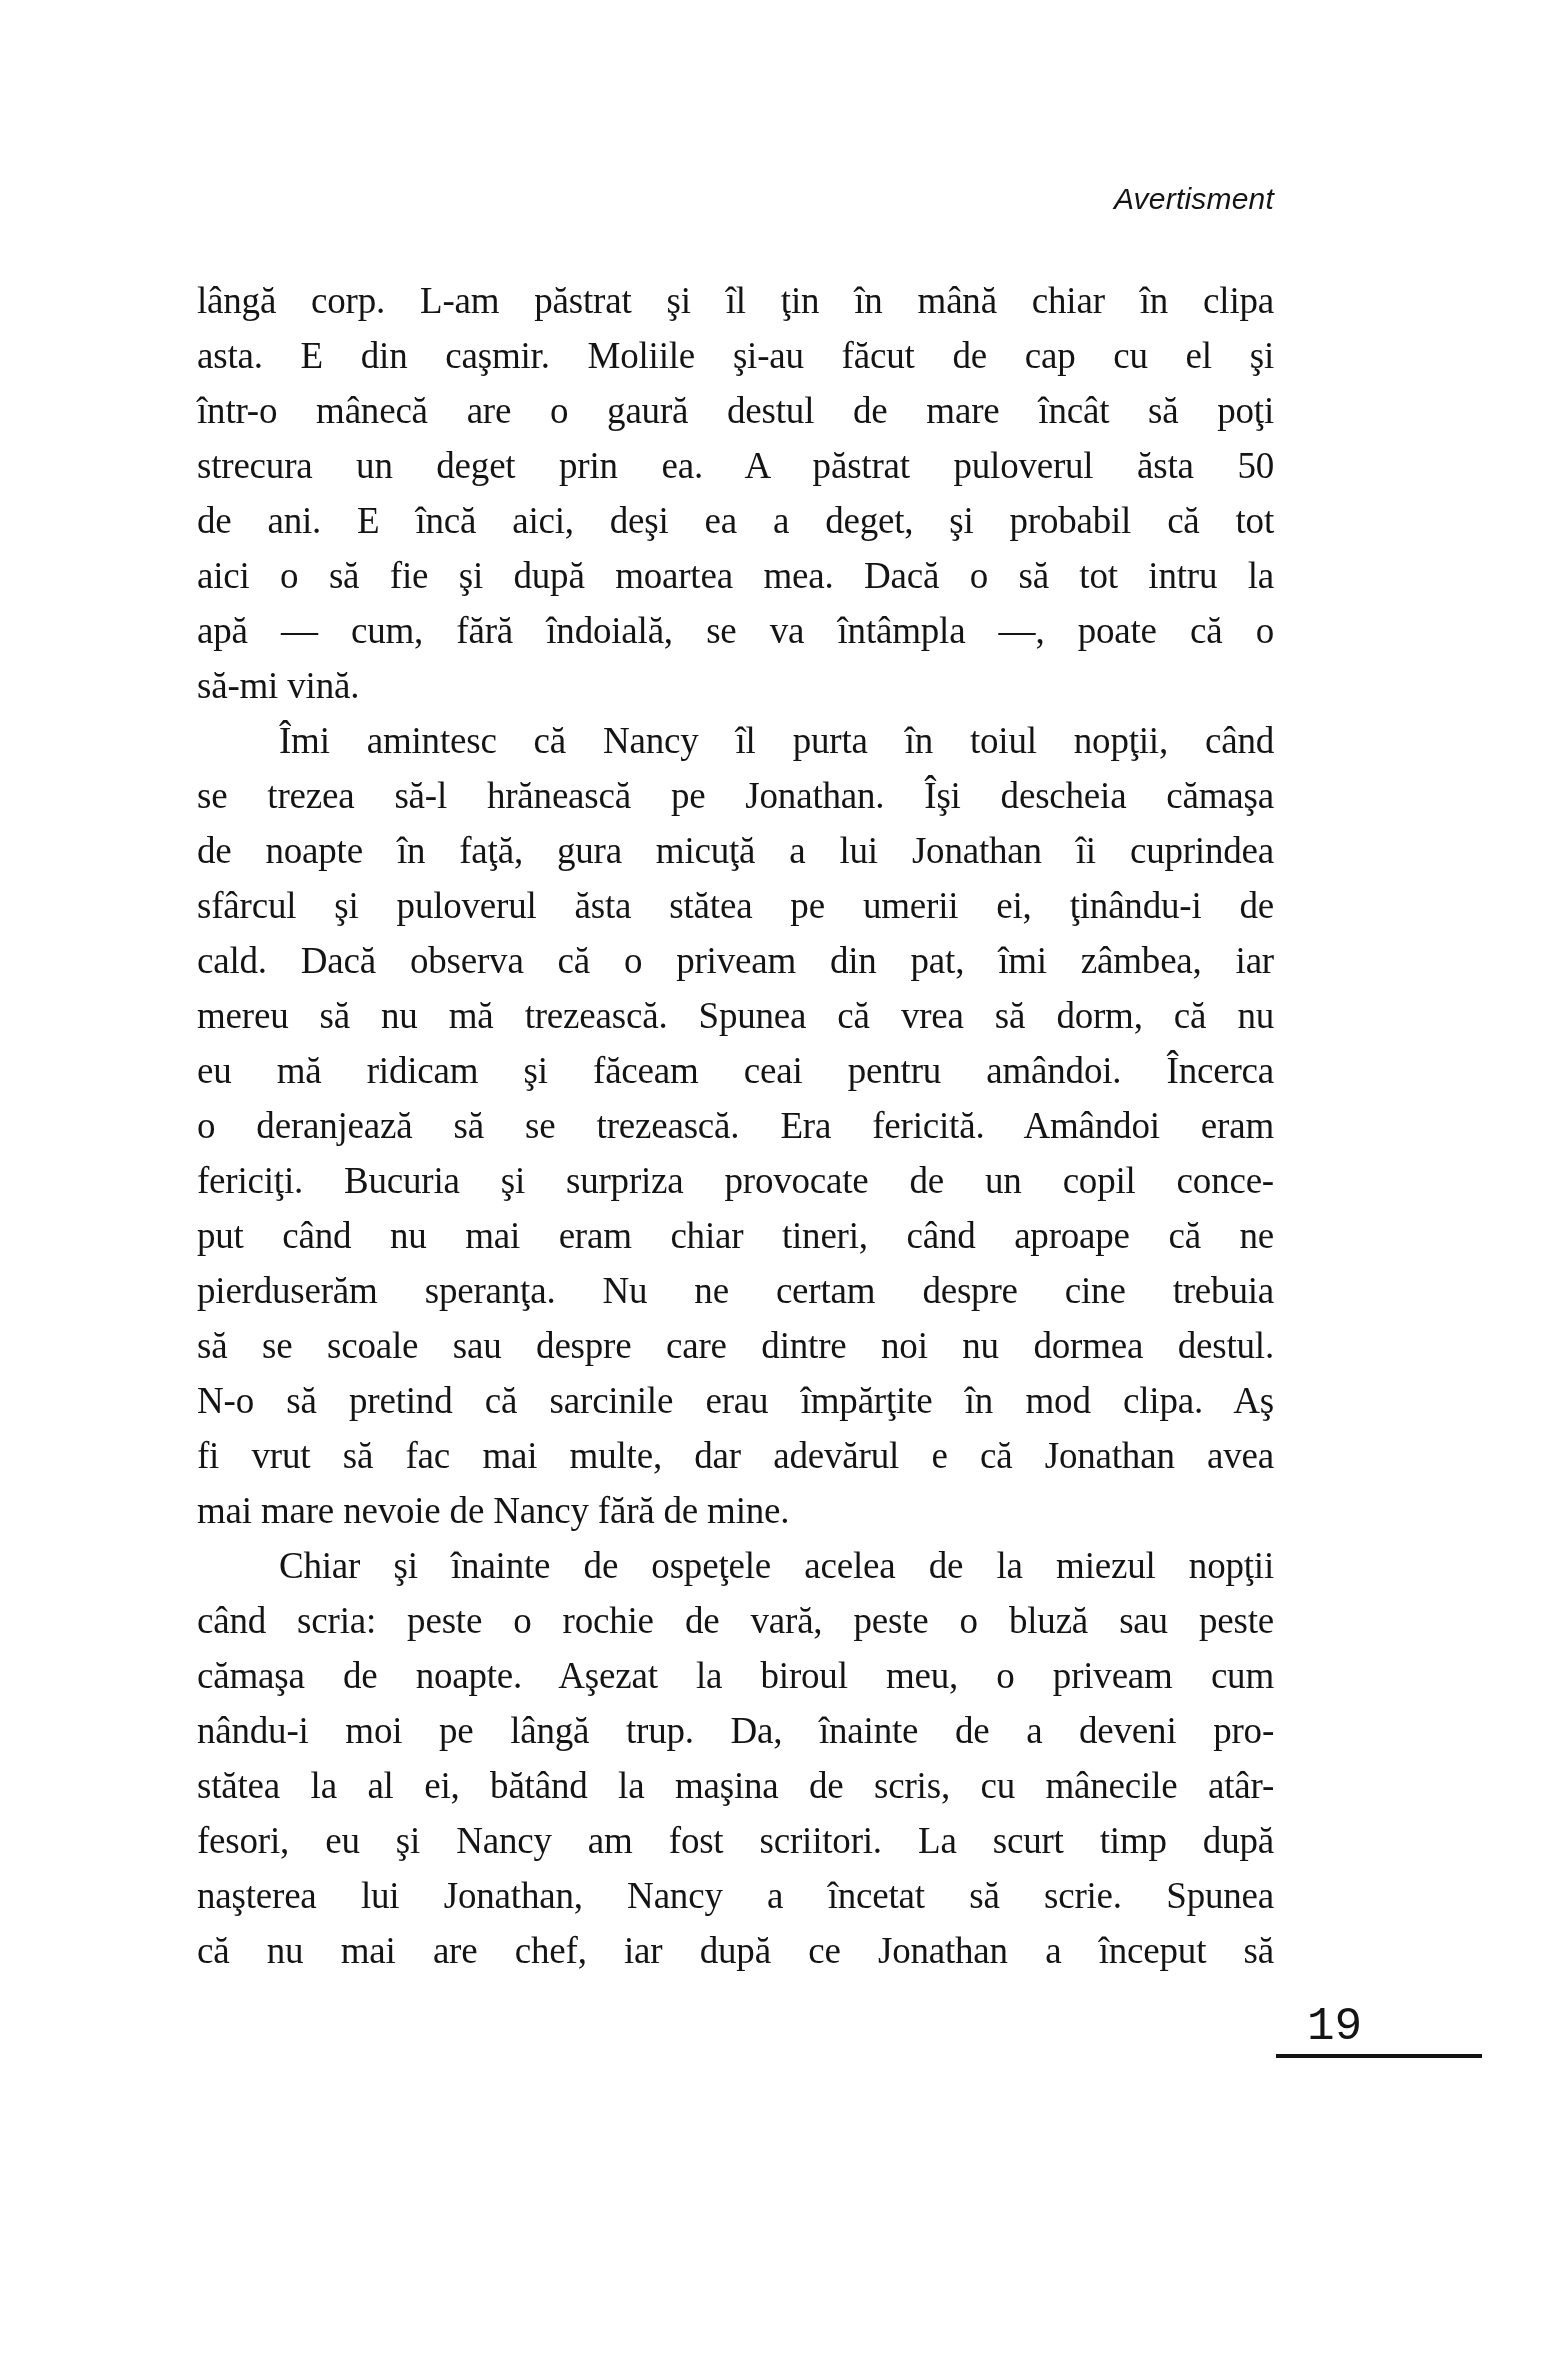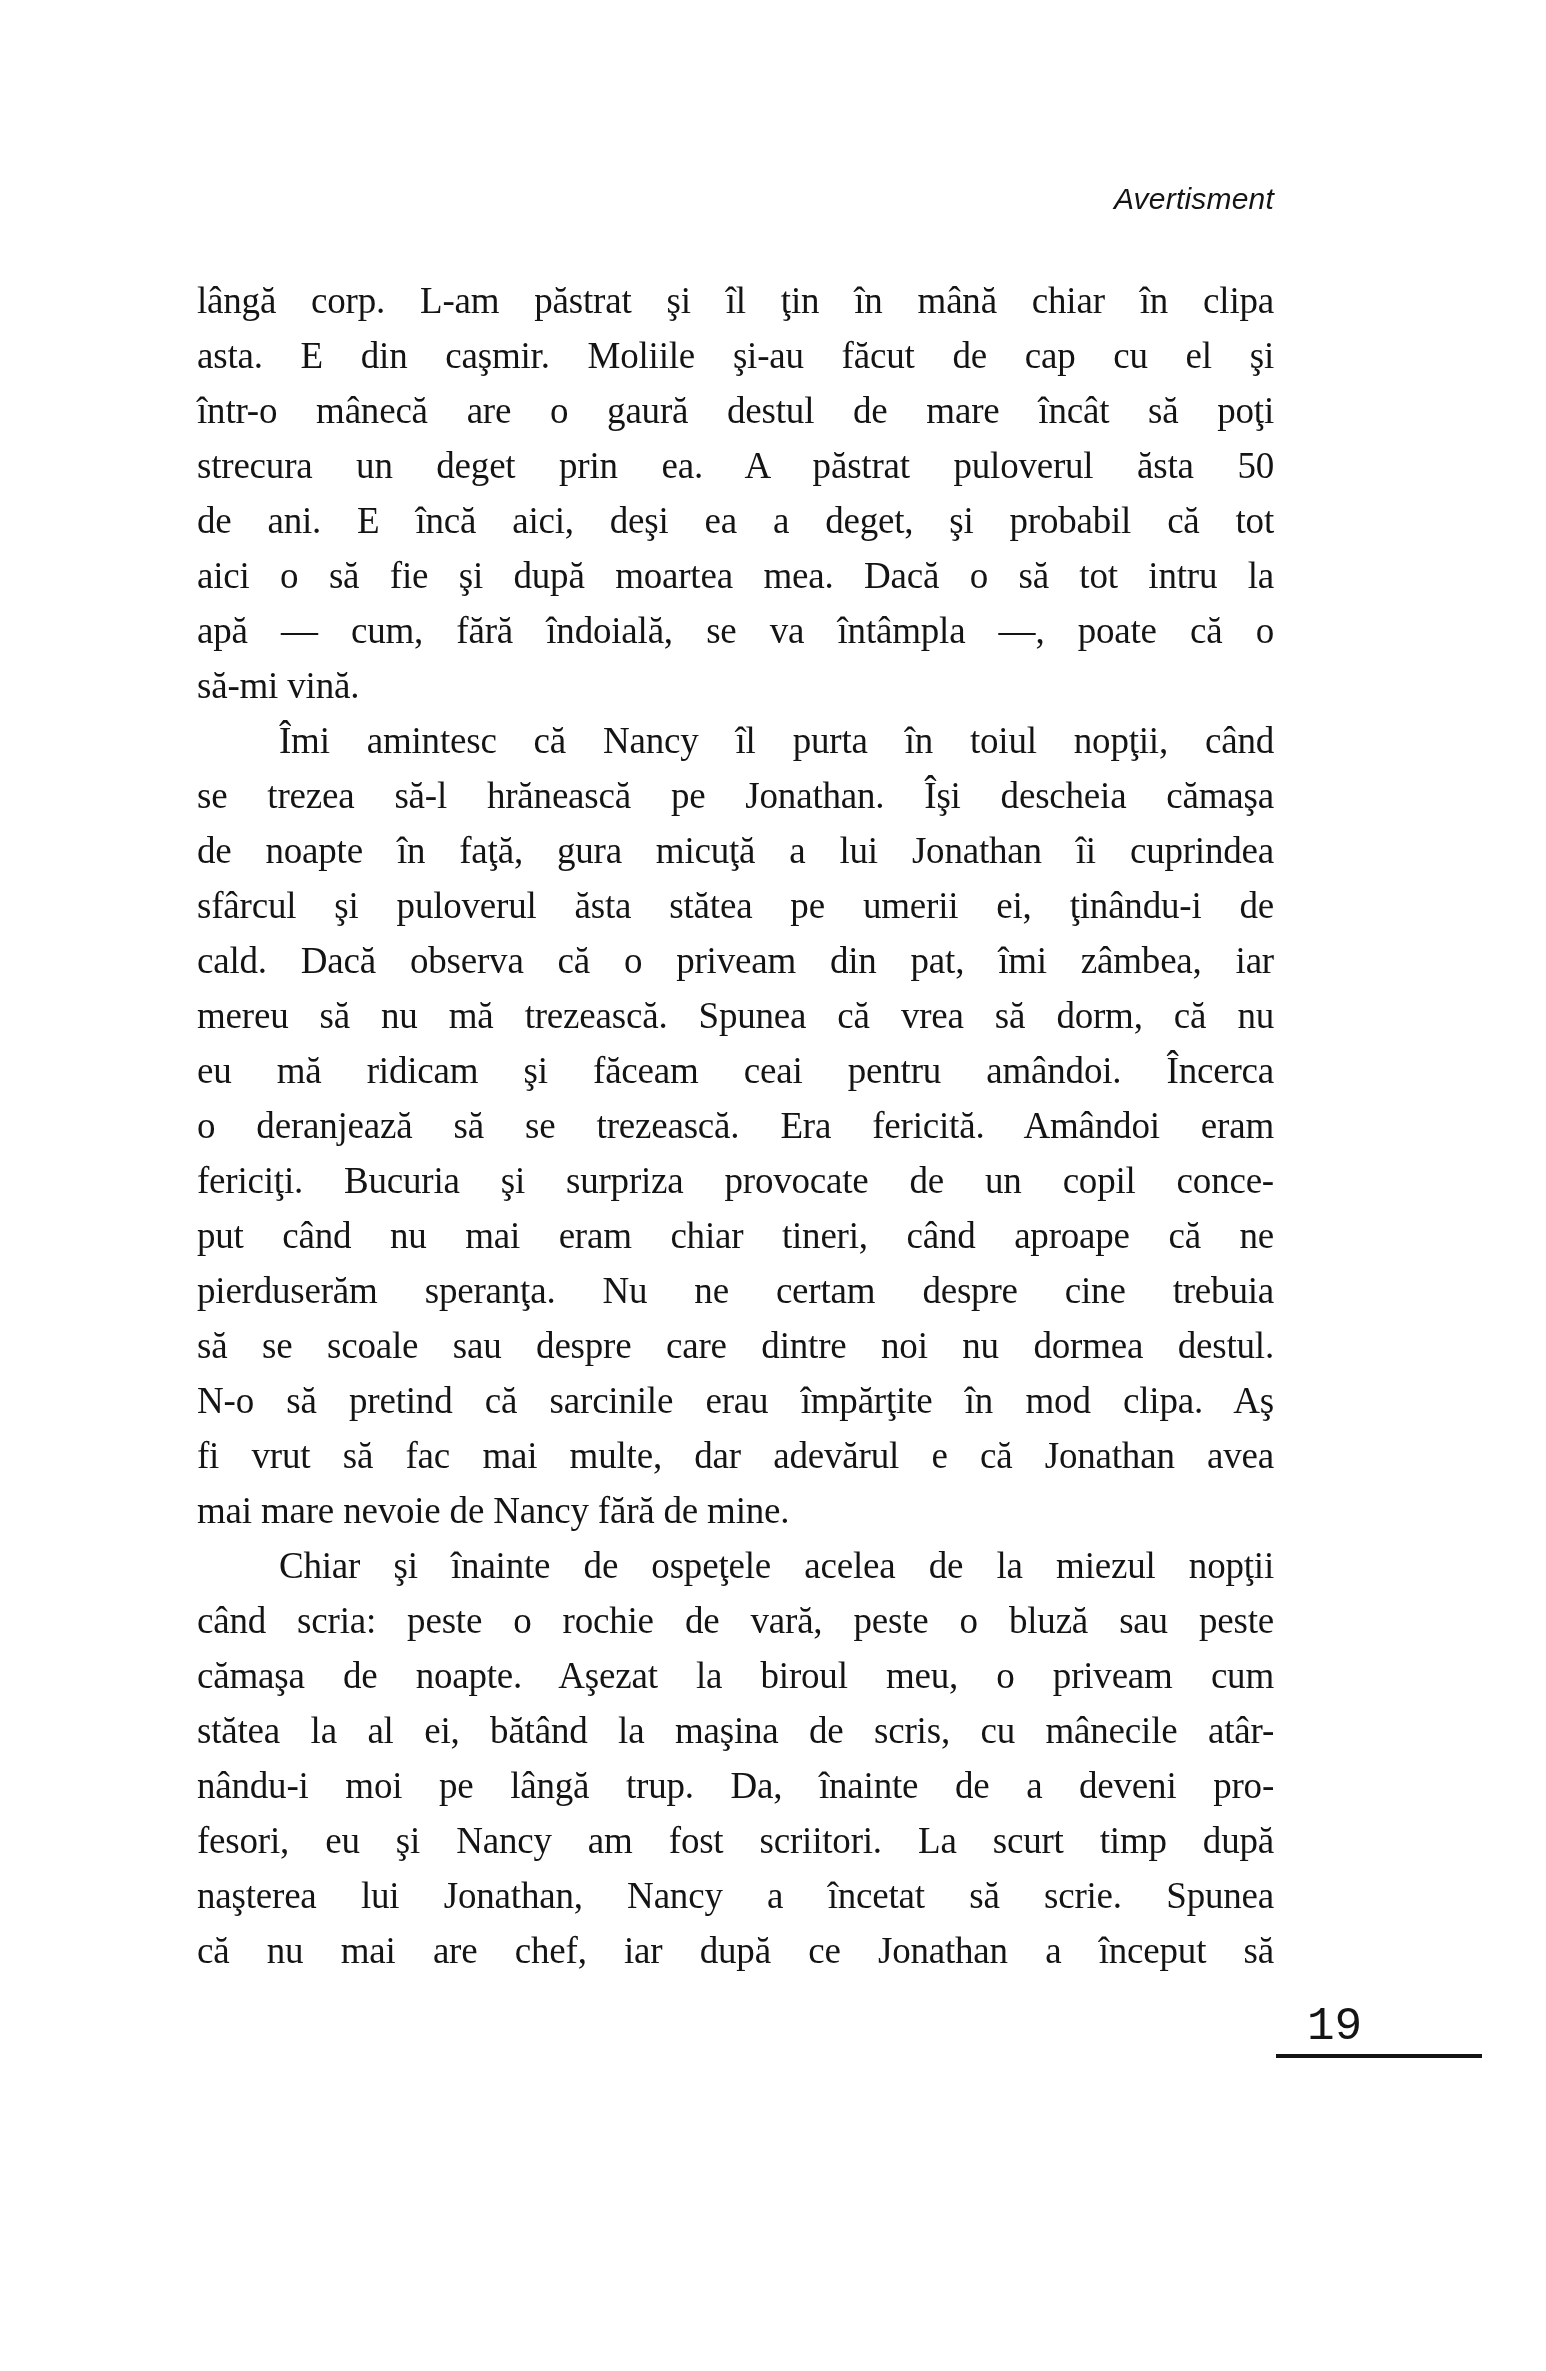--- a/index.html
+++ b/index.html
@@ -92,22 +92,22 @@
       <div class="line">fericiţi. Bucuria şi surpriza provocate de un copil conce-</div>
       <div class="line">put când nu mai eram chiar tineri, când aproape că ne</div>
       <div class="line">pierduserăm speranţa. Nu ne certam despre cine trebuia</div>
       <div class="line">să se scoale sau despre care dintre noi nu dormea destul.</div>
       <div class="line">N-o să pretind că sarcinile erau împărţite în mod clipa. Aş</div>
       <div class="line">fi vrut să fac mai multe, dar adevărul e că Jonathan avea</div>
       <div class="line flush-left">mai mare nevoie de Nancy fără de mine.</div>
       <div class="line indent">Chiar şi înainte de ospeţele acelea de la miezul nopţii</div>
       <div class="line">când scria: peste o rochie de vară, peste o bluză sau peste</div>
       <div class="line">cămaşa de noapte. Aşezat la biroul meu, o priveam cum</div>
+      <div class="line">nându-i moi pe lângă trup. Da, înainte de a deveni pro-</div>
       <div class="line">stătea la al ei, bătând la maşina de scris, cu mânecile atâr-</div>
-      <div class="line">nându-i moi pe lângă trup. Da, înainte de a deveni pro-</div>
       <div class="line">fesori, eu şi Nancy am fost scriitori. La scurt timp după</div>
       <div class="line">naşterea lui Jonathan, Nancy a încetat să scrie. Spunea</div>
       <div class="line">că nu mai are chef, iar după ce Jonathan a început să</div>
     </div>
 
   <div class="page-number">19</div>
 
   <div class="footer-rule"></div>
 </div>
 

